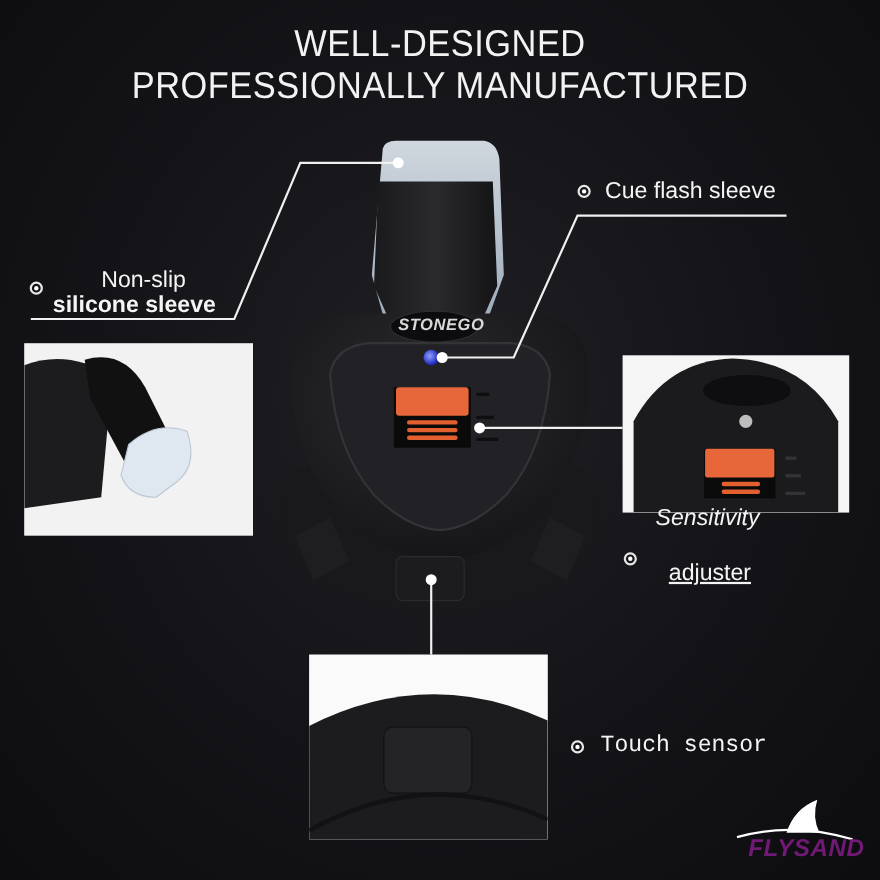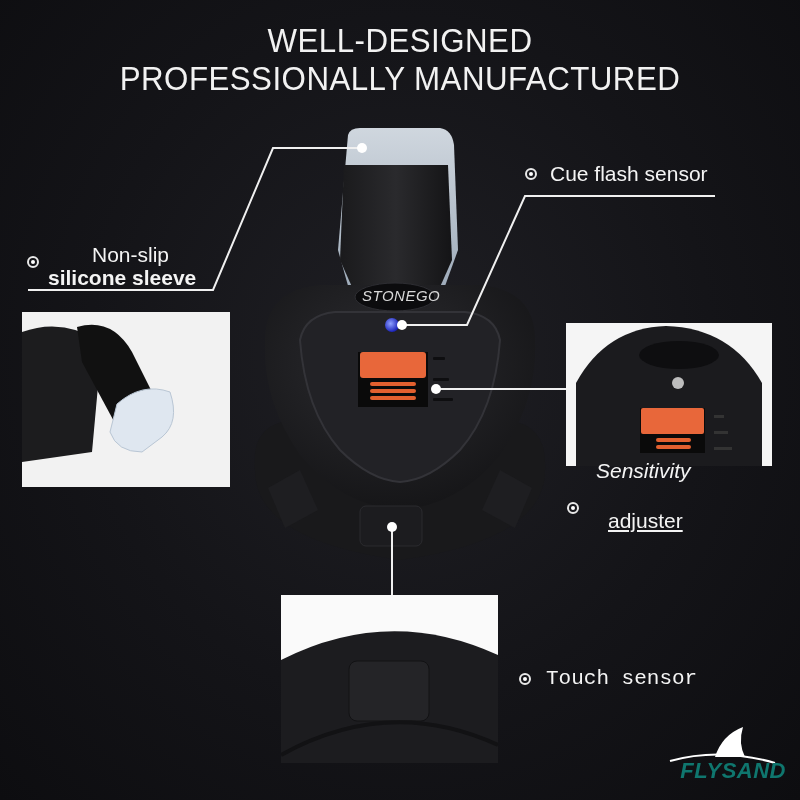--- a/index.html
+++ b/index.html
@@ -24,26 +24,26 @@
   .bullet::after {
     content:""; position:absolute; left:2px; top:2px; width:4px; height:4px;
     border-radius:50%; background:#fff;
   }
   .inset { position:absolute; overflow:hidden; }
   svg.lines { position:absolute; left:0; top:0; }
 
   
   .device { position:absolute; }
   .logo-text {
-    position:absolute; font-style:italic; font-weight:normal; font-size:15px;
+    position:absolute; font-style:italic; font-weight:bold; font-size:15px;
     color:#d8d8d8; letter-spacing:0.5px;
   }
   .brand {
     position:absolute; right:14px; bottom:16px; font-style:italic; font-weight:bold;
-    font-size:22px; color:#0f766e; letter-spacing:0.5px;
+    font-size:22px; color:#701a75; letter-spacing:0.5px;
   }
 </style>
 </head>
 <body>
 
 <div class="title t1">WELL-DESIGNED</div>
 <div class="title t2">PROFESSIONALLY MANUFACTURED</div>
 
 <svg class="device" width="800" height="800" style="left:0;top:0;">
   <defs>
@@ -142,21 +142,21 @@
 </svg>
 
 <div>
   <span class="bullet" style="left:27px;top:256px;"></span>
   <div class="label" style="left:92px;top:243px;text-align:right;">Non-slip</div>
   <div class="label" style="left:48px;top:266px;font-weight:bold;">silicone sleeve</div>
 </div>
 
 <div>
   <span class="bullet" style="left:525px;top:168px;"></span>
-  <div class="label" style="left:550px;top:162px;">Cue flash sensor</div>
+  <div class="label" style="left:550px;top:162px;">Cue flash sleeve</div>
 </div>
 
 <div>
   <span class="bullet" style="left:567px;top:502px;"></span>
   <div class="label" style="left:596px;top:459px;font-style:italic;">Sensitivity</div>
   <div class="label" style="left:608px;top:509px;text-decoration:underline;">adjuster</div>
 </div>
 
 <div>
   <span class="bullet" style="left:519px;top:673px;"></span>

